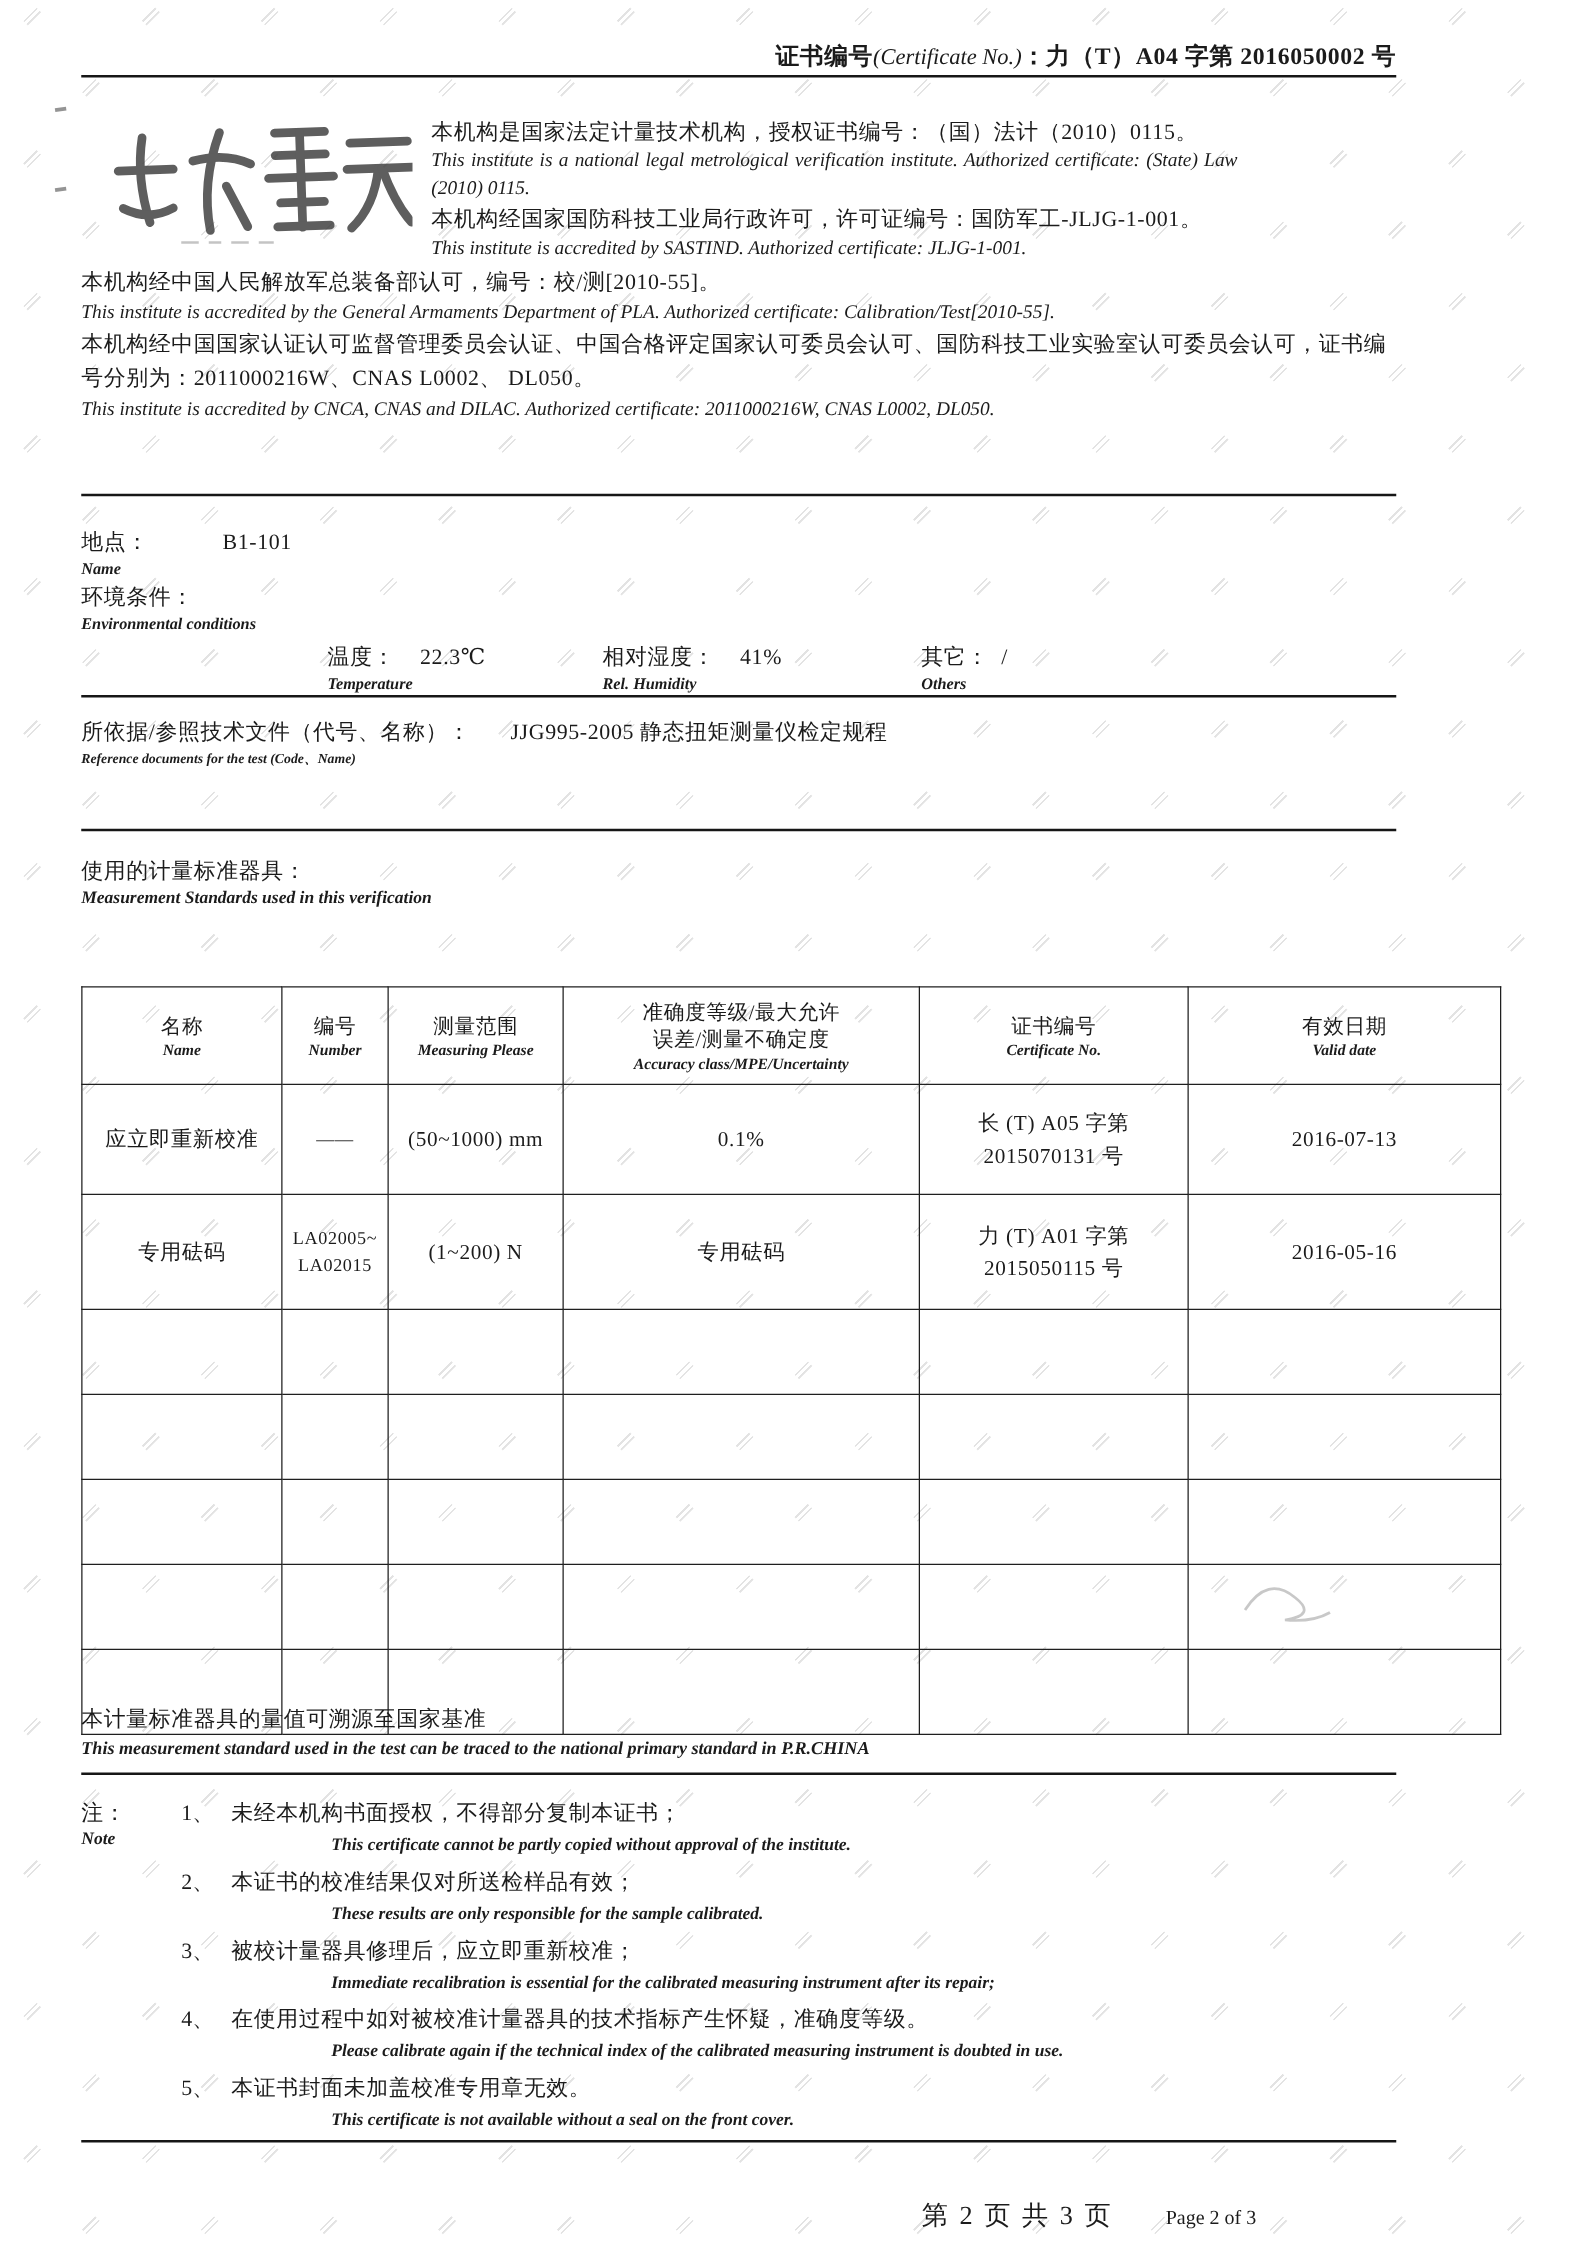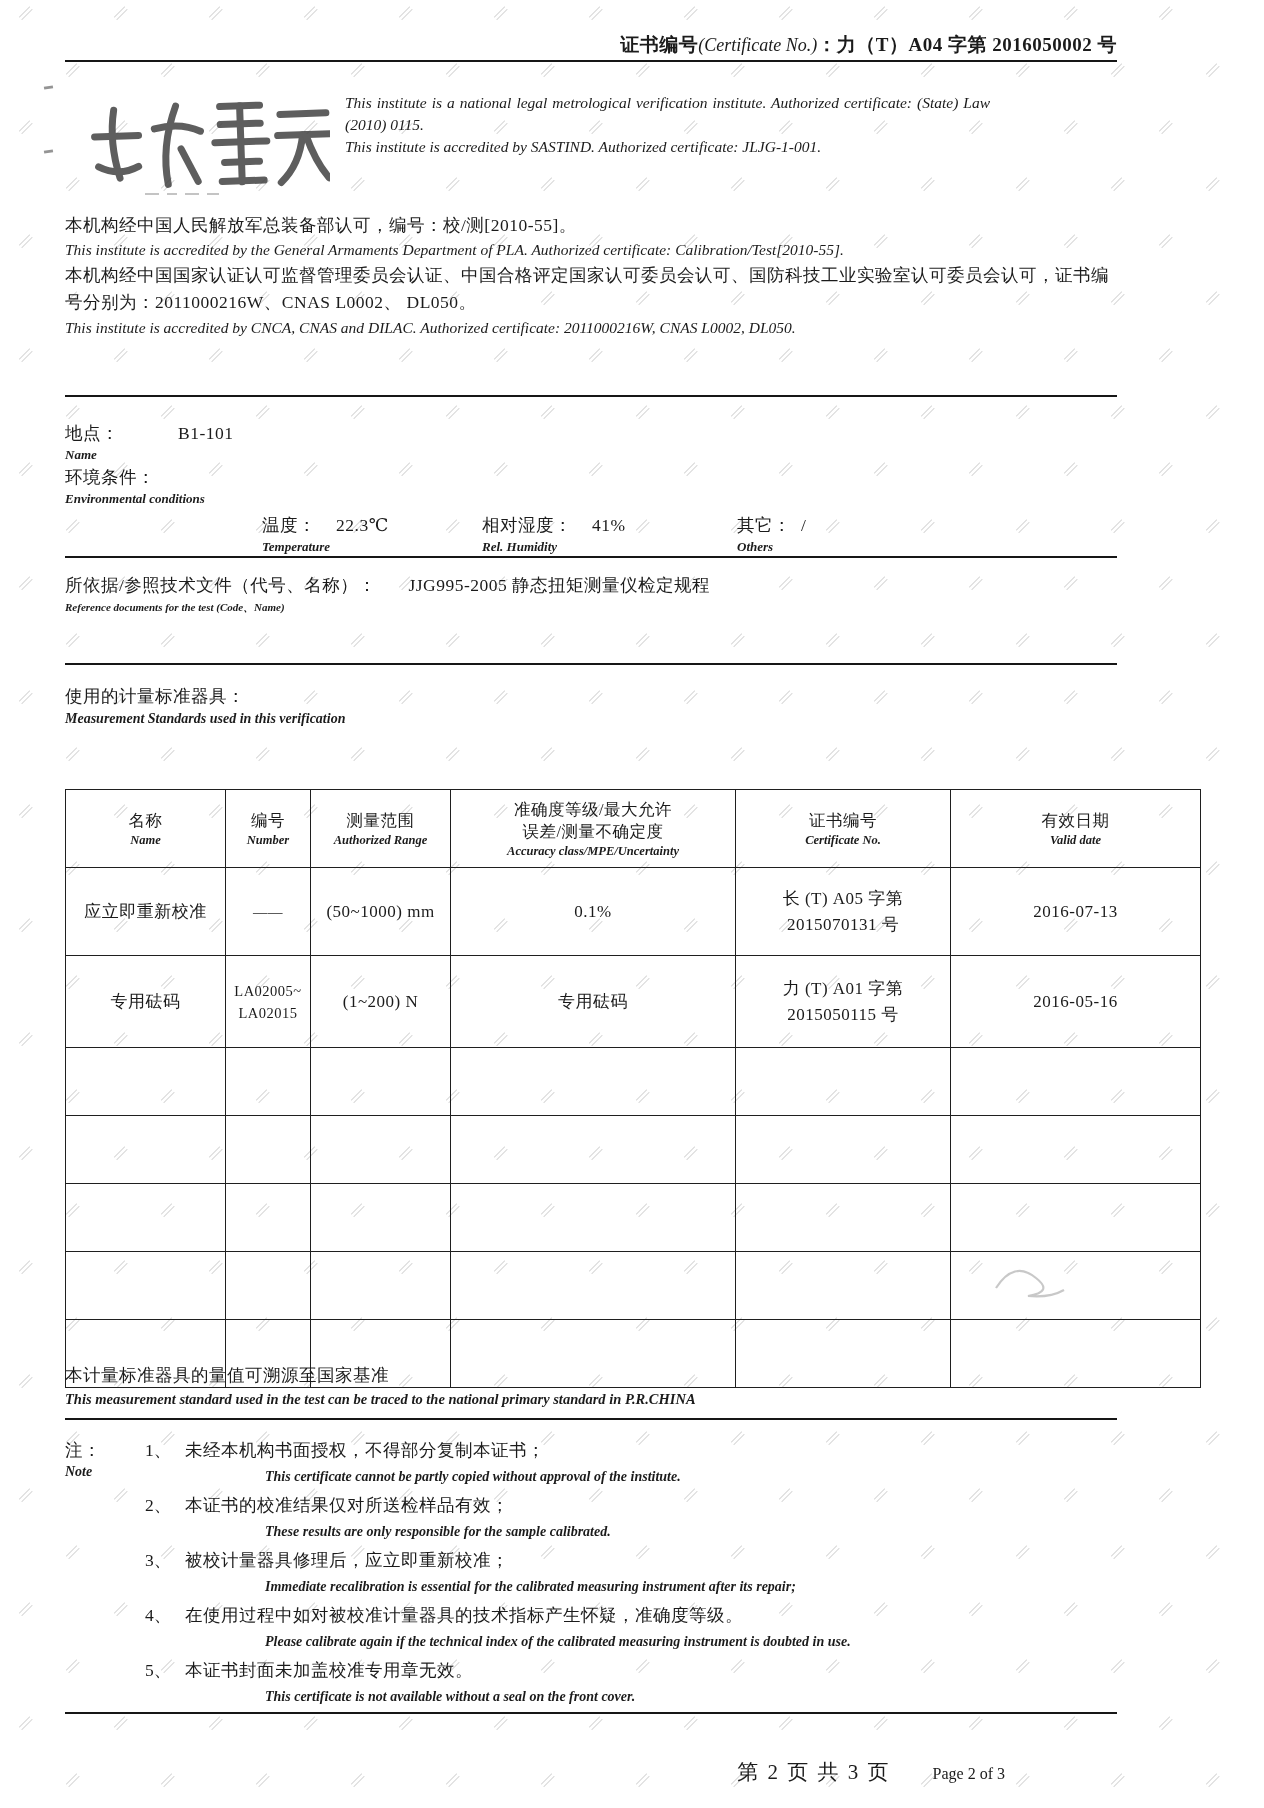--- a/index.html
+++ b/index.html
@@ -512,21 +512,23 @@
       <g stroke="#8a8a8a" stroke-width="2" opacity="0.5">
         <path d="M60 101 h14"></path>
           <path d="M82 101 h10"></path>
           <path d="M100 101 h14"></path>
           <path d="M122 101 h12"></path>
       </g>
     </svg>
   </div>
 
   <div class="institute">
+    <div class="cn17">本机构是国家法定计量技术机构，授权证书编号：（国）法计（2010）0115。</div>
     <div class="en-it">This institute is a national legal metrological verification institute. Authorized certificate: (State) Law (2010) 0115.</div>
+    <div class="cn17">本机构经国家国防科技工业局行政许可，许可证编号：国防军工-JLJG-1-001。</div>
     <div class="en-it">This institute is accredited by SASTIND. Authorized certificate: JLJG-1-001.</div>
   </div>
 
   <div class="accred">
     <div class="cn17">本机构经中国人民解放军总装备部认可，编号：校/测[2010-55]。</div>
     <div class="en-it" style="line-height:24px;">This institute is accredited by the General Armaments Department of PLA. Authorized certificate: Calibration/Test[2010-55].</div>
     <div class="cn17" style="line-height:27px;">本机构经中国国家认证认可监督管理委员会认证、中国合格评定国家认可委员会认可、国防科技工业实验室认可委员会认可，证书编号分别为：2011000216W、CNAS L0002、 DL050。</div>
     <div class="en-it" style="line-height:24px;">This institute is accredited by CNCA, CNAS and DILAC. Authorized certificate: 2011000216W, CNAS L0002, DL050.</div>
   </div>
 
@@ -588,21 +590,21 @@
           <th>
             <span class="th-cn">名称</span>
             <span class="th-en">Name</span>
           </th>
           <th>
             <span class="th-cn">编号</span>
             <span class="th-en">Number</span>
           </th>
           <th>
             <span class="th-cn">测量范围</span>
-            <span class="th-en">Authorized Range</span>
+            <span class="th-en">Measuring Please</span>
           </th>
           <th>
             <span class="th-cn narrow">准确度等级/最大允许误差/测量不确定度</span>
             <span class="th-en">Accuracy class/MPE/Uncertainty</span>
           </th>
           <th>
             <span class="th-cn">证书编号</span>
             <span class="th-en">Certificate No.</span>
           </th>
           <th>

